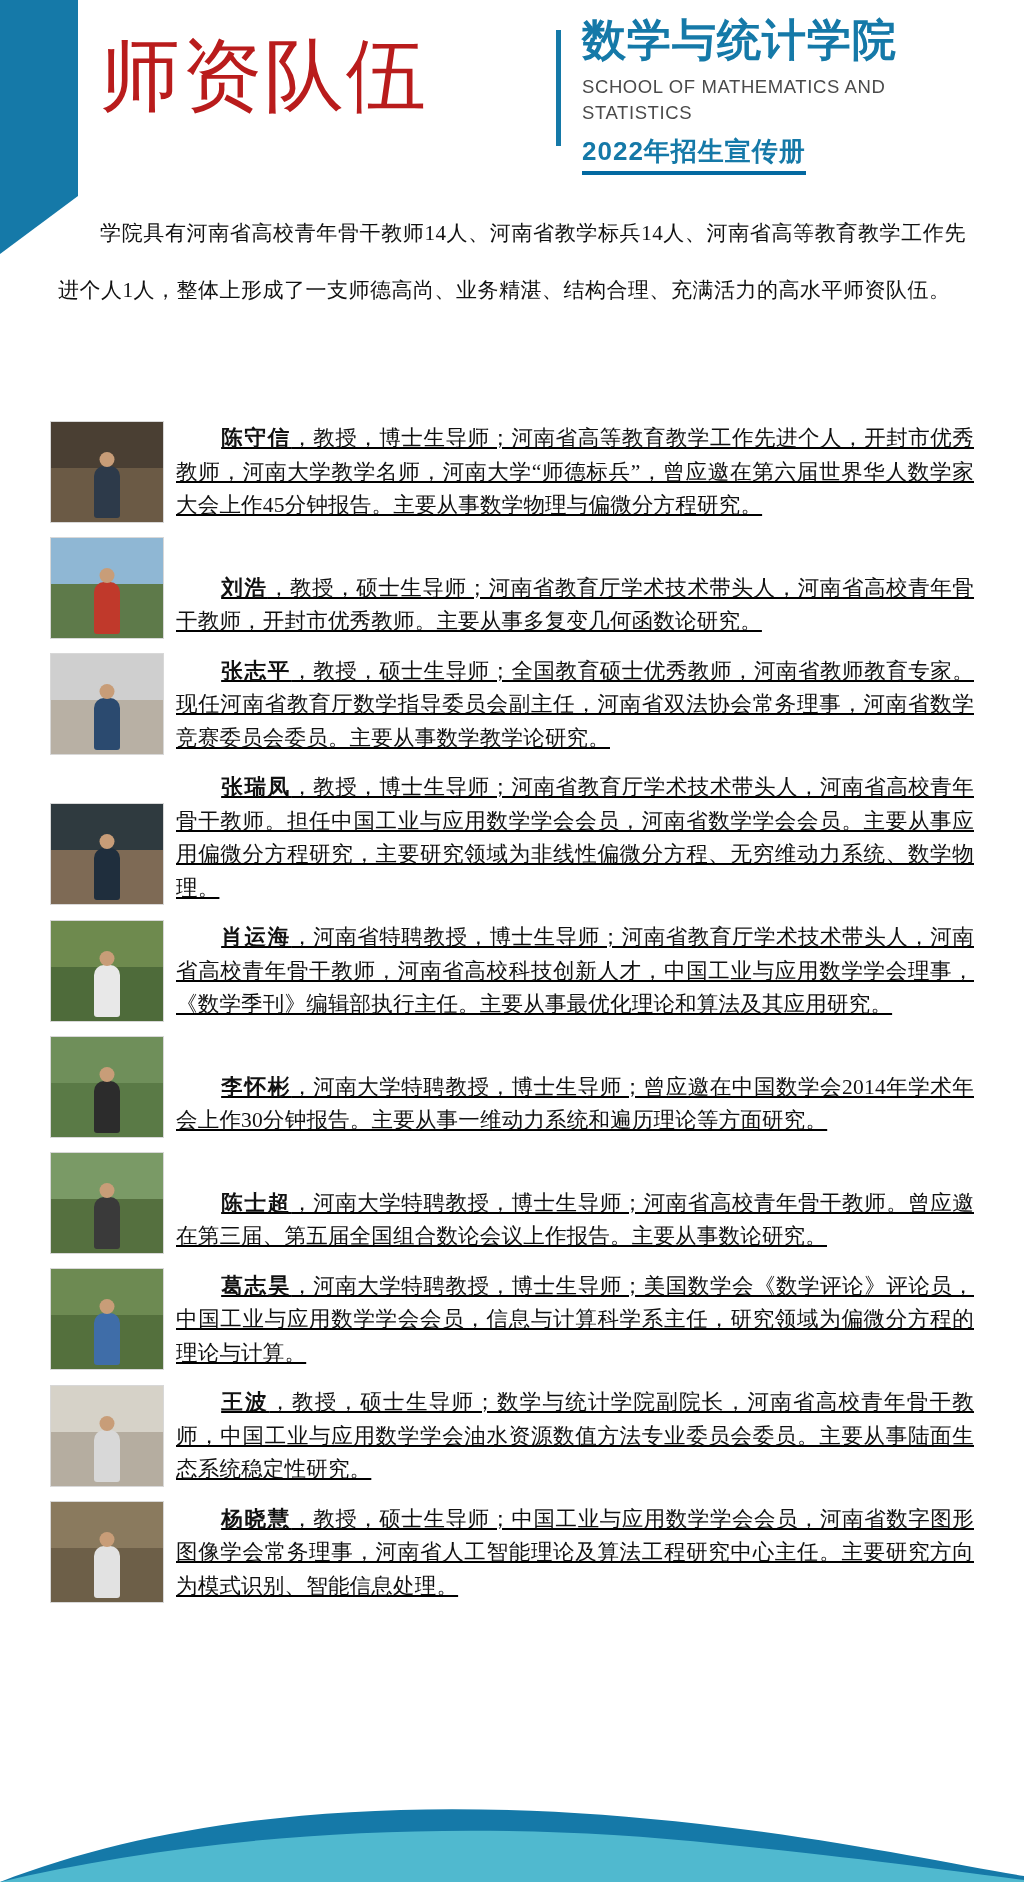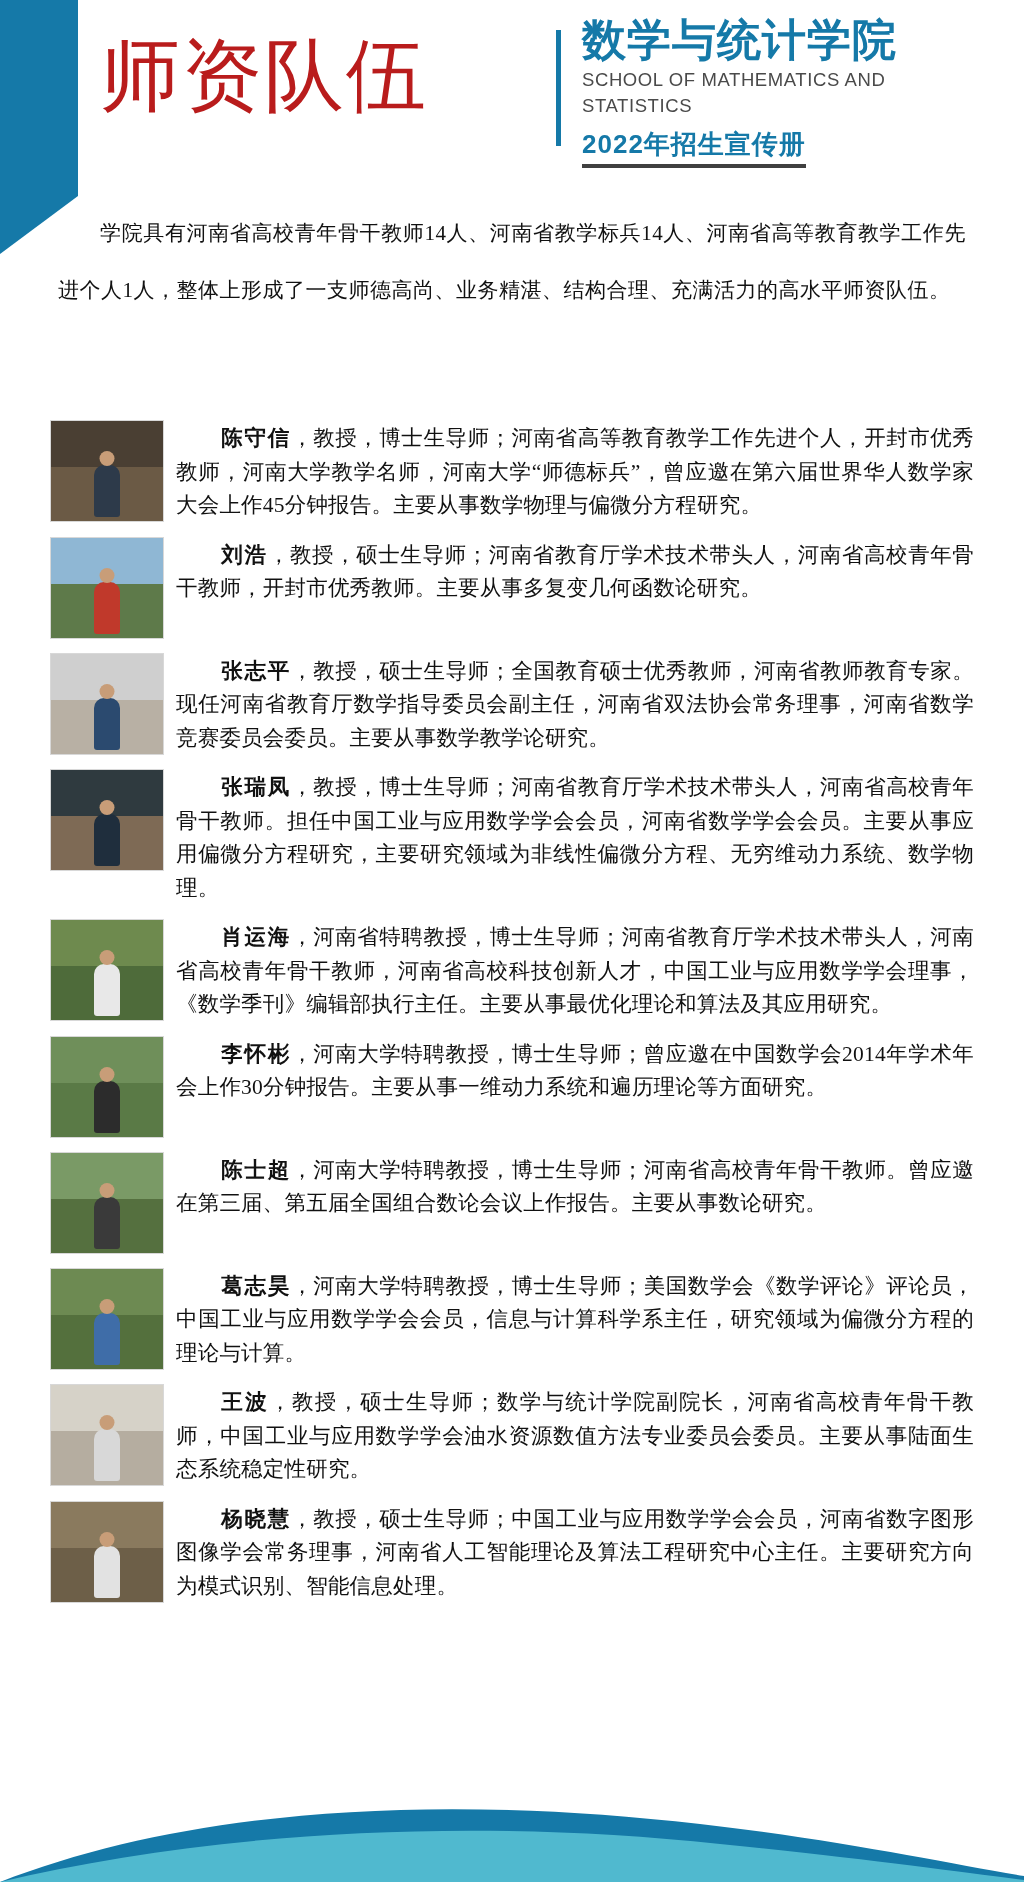--- a/index.html
+++ b/index.html
@@ -87,31 +87,31 @@
     color: #1579a8;
     font-weight: 700;
     letter-spacing: 1px;
   }
   .header-en {
     font-family: "Liberation Sans", "DejaVu Sans", sans-serif;
     font-size: 18.5px;
     line-height: 26px;
     color: #4a4a4a;
     letter-spacing: 0.6px;
-    margin-top: 1px;
+    margin-top: 8px;
   }
   .header-sub {
     display: inline-block;
     margin-top: 8px;
     font-family: "Liberation Sans", "DejaVu Sans", sans-serif;
     font-size: 26px;
     line-height: 34px;
     color: #1579a8;
     font-weight: 700;
-    border-bottom: 4px solid #404040;
+    border-bottom: 4px solid #0369a1;
     padding-bottom: 3px;
     letter-spacing: 1px;
   }
 
   
   .intro {
     position: absolute;
     left: 58px;
     top: 205px;
     width: 908px;
@@ -125,22 +125,23 @@
 
   
   .faculty {
     position: absolute;
     left: 50px;
     top: 420px;
     width: 924px;
   }
   .fac-row {
     display: flex;
-    align-items: flex-start;
+    align-items: flex-end;
     margin-bottom: 14px;
+    text-decoration: underline;
   }
   .fac-photo {
     width: 112px;
     flex: 0 0 112px;
     height: 100px;
     margin-right: 12px;
     border: 1px solid #d8d8d8;
     position: relative;
     overflow: hidden;
     background: #9bb7c9;

